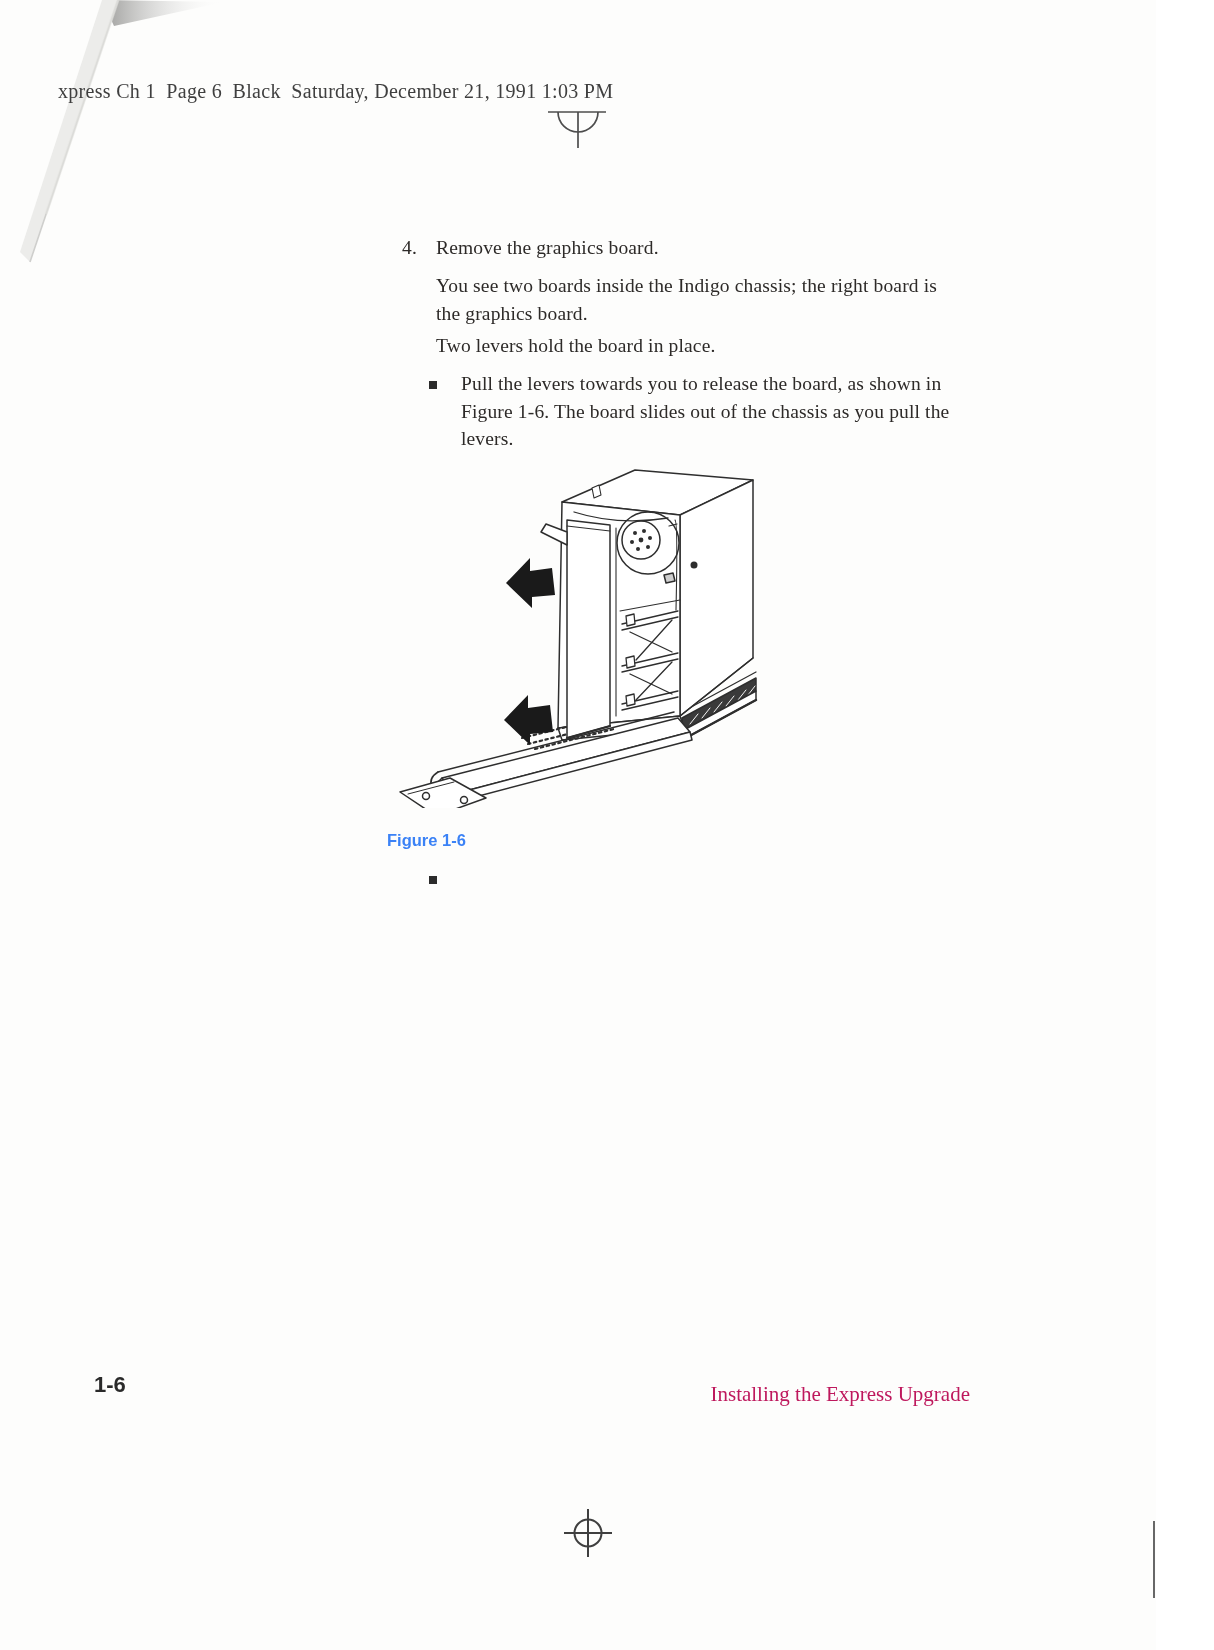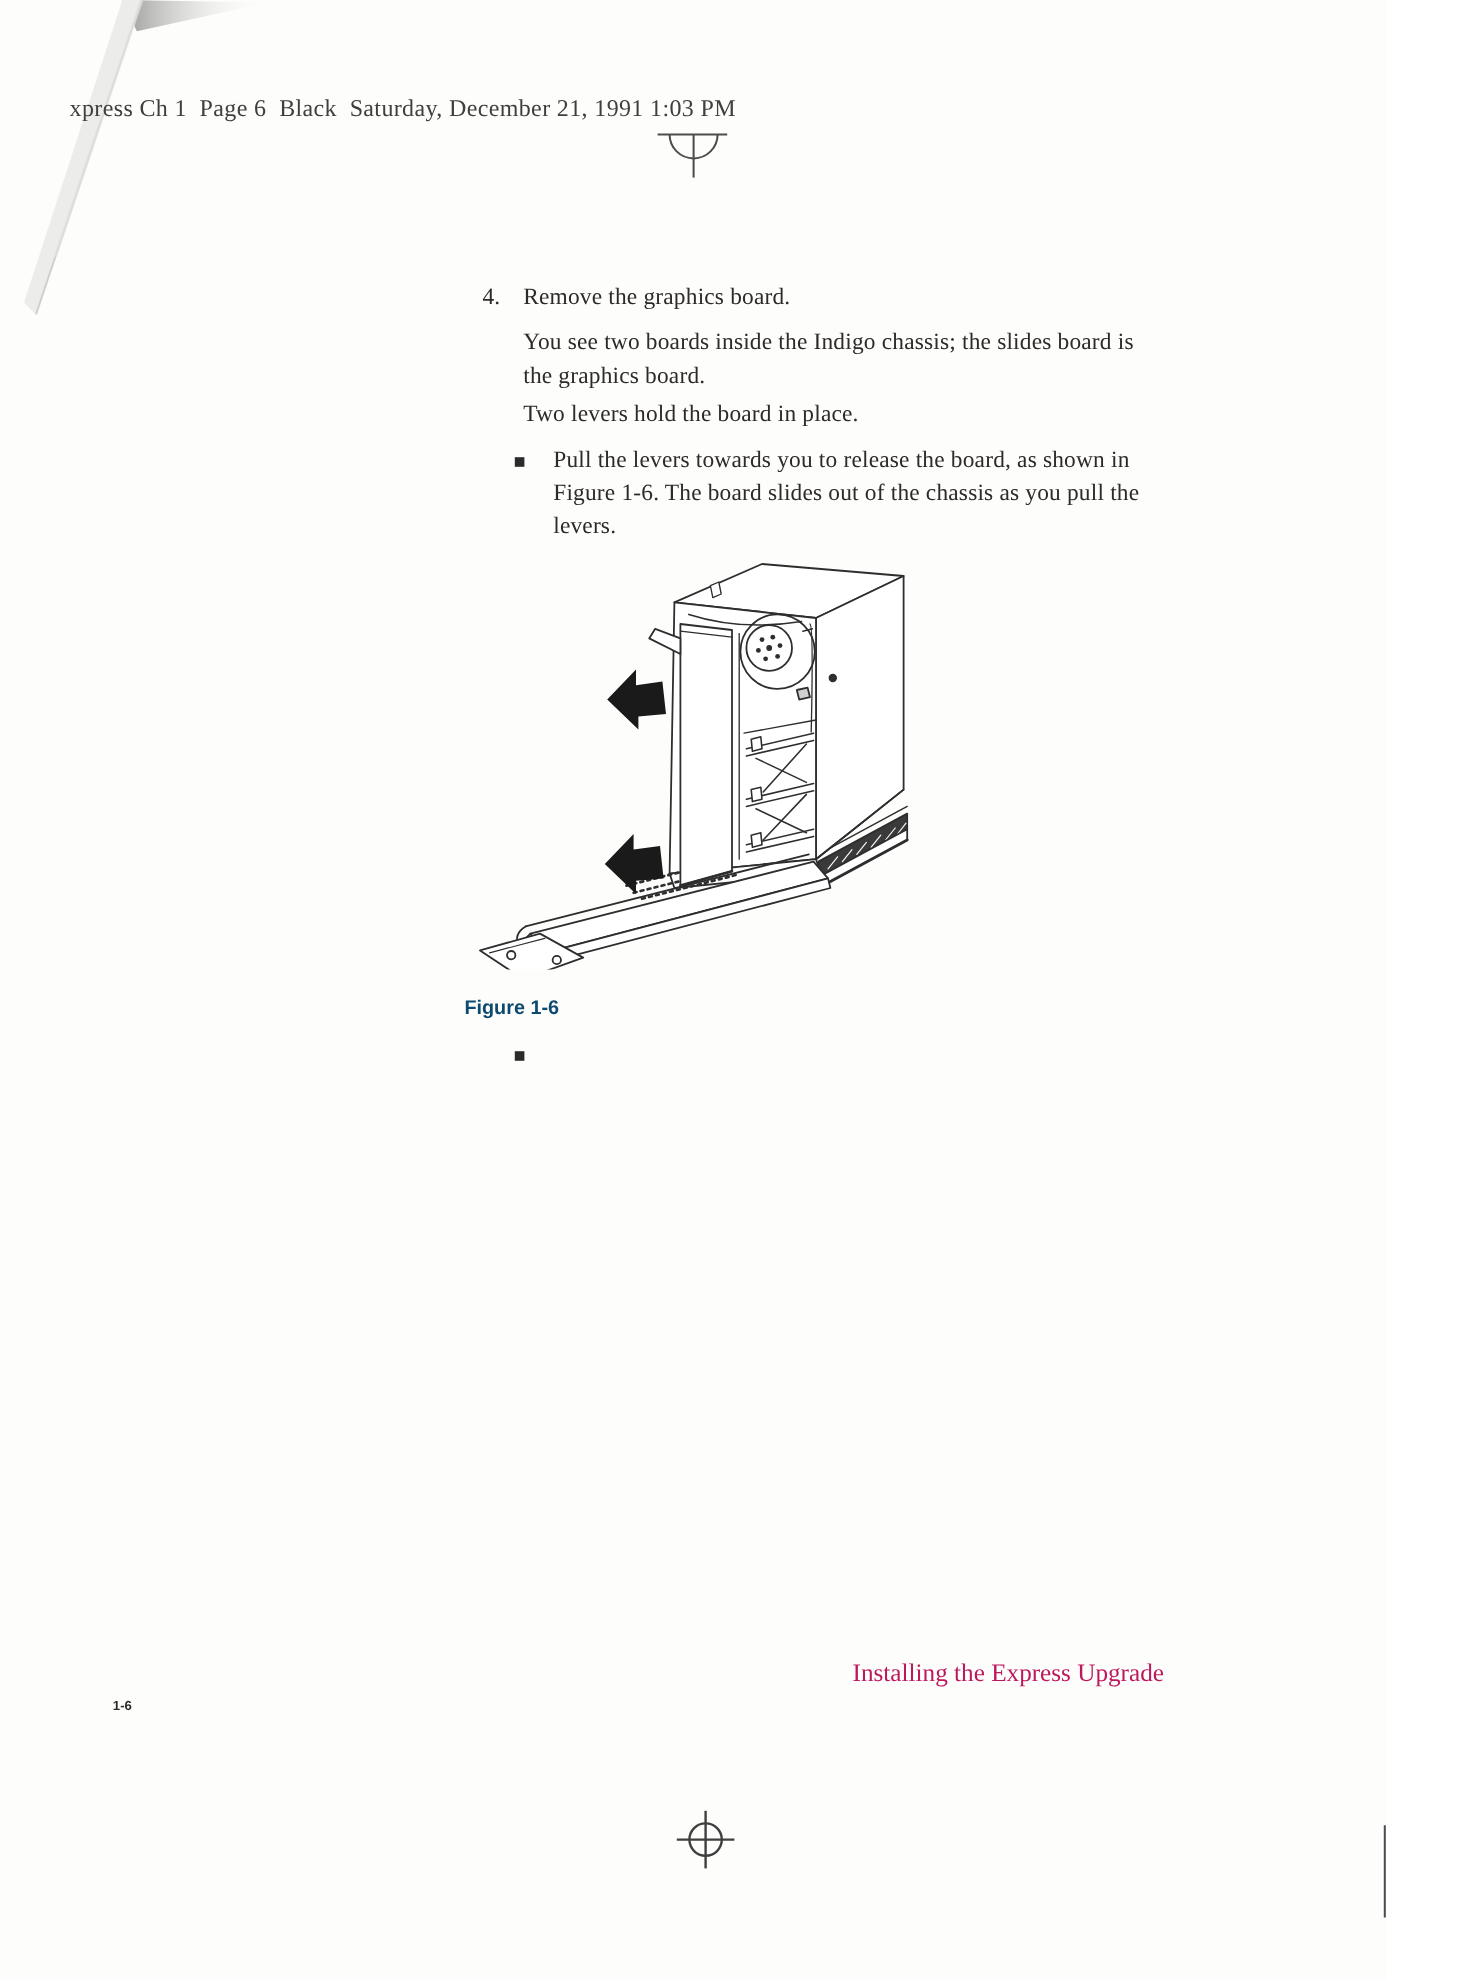--- a/index.html
+++ b/index.html
@@ -35,33 +35,32 @@
   .para-2 { left: 436px; top: 332px; }
   .bullet-sq {
     width: 8px; height: 8px;
     background: #2b2b2b;
   }
   .bullet-sq-1 { left: 429px; top: 381px; }
   .bullet-text-1 { left: 461px; top: 370px; }
   .figure-caption-label {
     left: 387px; top: 831px;
     font-size: 16.5px;
-    color: #0c4a6e;
+    color: #3b82f6;
   }
   .figure-caption-text {
     left: 490px; top: 828px;
     font-size: 19.5px;
   }
   .bullet-sq-2 { left: 429px; top: 876px; }
   .bullet-text-2 { left: 461px; top: 865px; }
   .footer-page-number {
     left: 94px; top: 1372px;
-    font-size: 11px;
+    font-size: 22px;
     color: #2a2a2a;
-    margin-top: 44px;
   }
   .footer-running-title {
     right: 186px; top: 1382px;
     font-size: 21px;
     color: #be185d;
   }
   .overlay-svg, .figure-svg { position: absolute; pointer-events: none; }
   .overlay-svg { left: 0; top: 0; }
   .figure-svg { left: 378px; top: 448px; }
 </style>
@@ -115,21 +114,21 @@
       <path d="M564,1533 H612"></path>
       <path d="M588,1509 V1557"></path>
     </g>
   </svg>
 
   <div class="abs header-line serif">xpress Ch 1  Page 6  Black  Saturday, December 21, 1991 1:03 PM</div>
 
   <div class="abs body-text step-number">4.</div>
   <div class="abs body-text step-title">Remove the graphics board.</div>
 
-  <div class="abs body-text para-1">You see two boards inside the Indigo chassis; the slides board is
+  <div class="abs body-text para-1">You see two boards inside the Indigo chassis; the right board is
 the graphics board.</div>
   <div class="abs body-text para-2">Two levers hold the board in place.</div>
 
   <div class="abs bullet-sq bullet-sq-1"></div>
   <div class="abs body-text bullet-text-1">Pull the levers towards you to release the board, as shown in
 Figure 1-6. The board slides out of the chassis as you pull the
 levers.</div>
 
   <svg class="figure-svg" width="380" height="360" viewBox="0 0 380 360">
     <g stroke="#2e2e2e" stroke-width="1.5" fill="none" stroke-linejoin="round" stroke-linecap="round">

